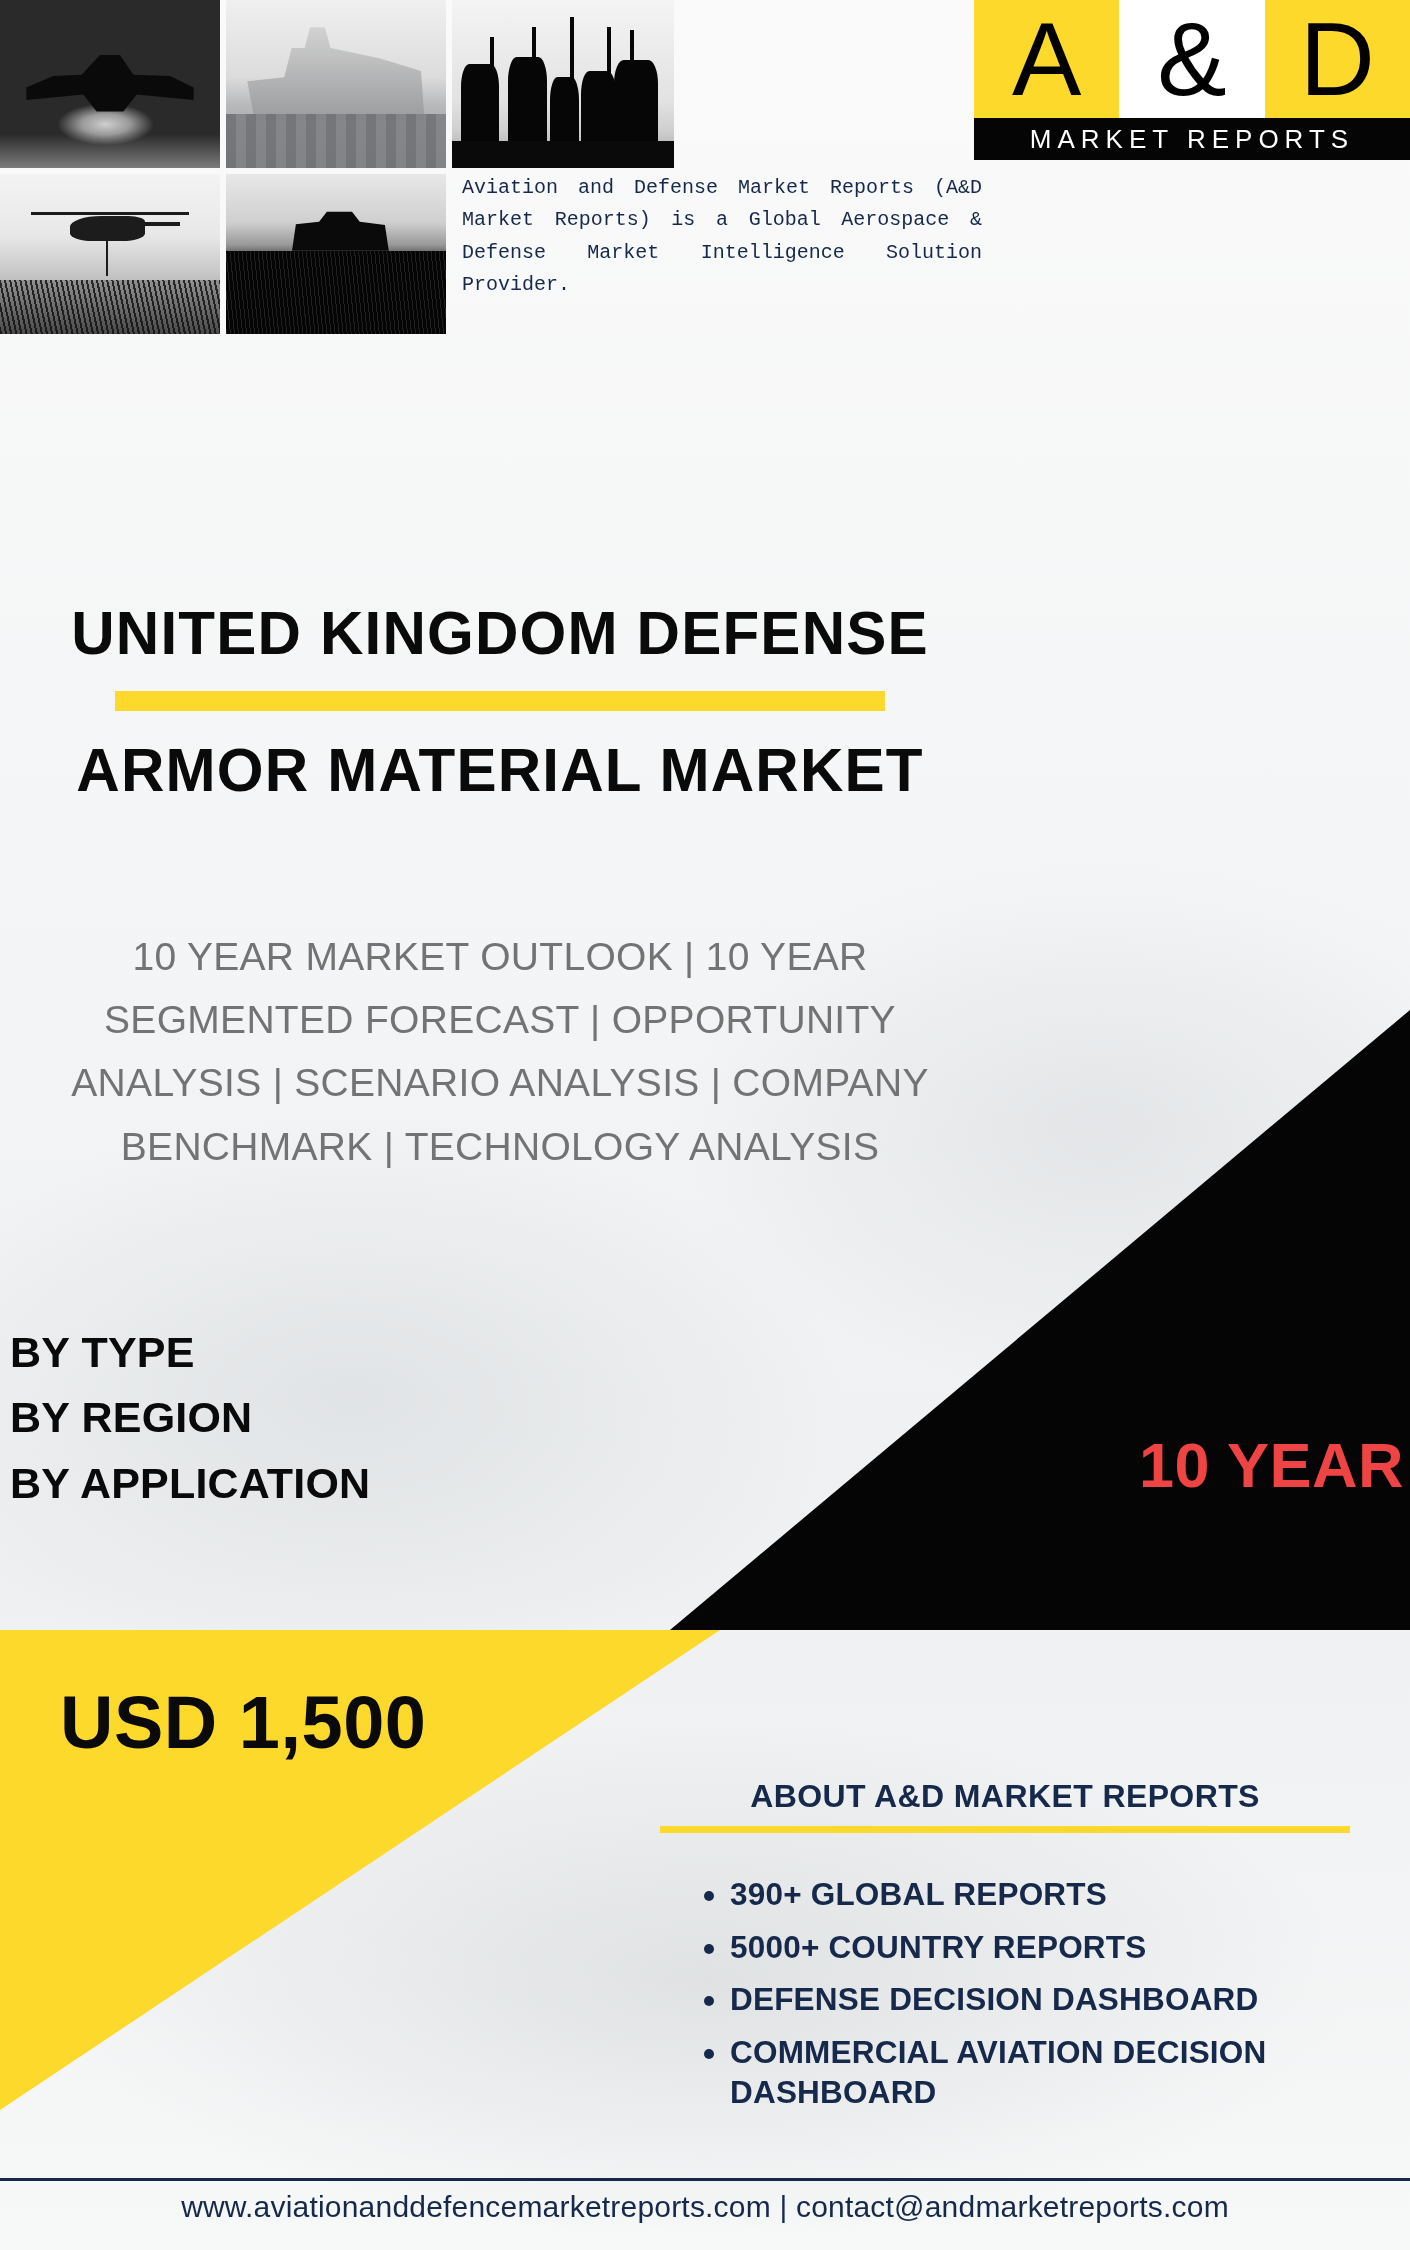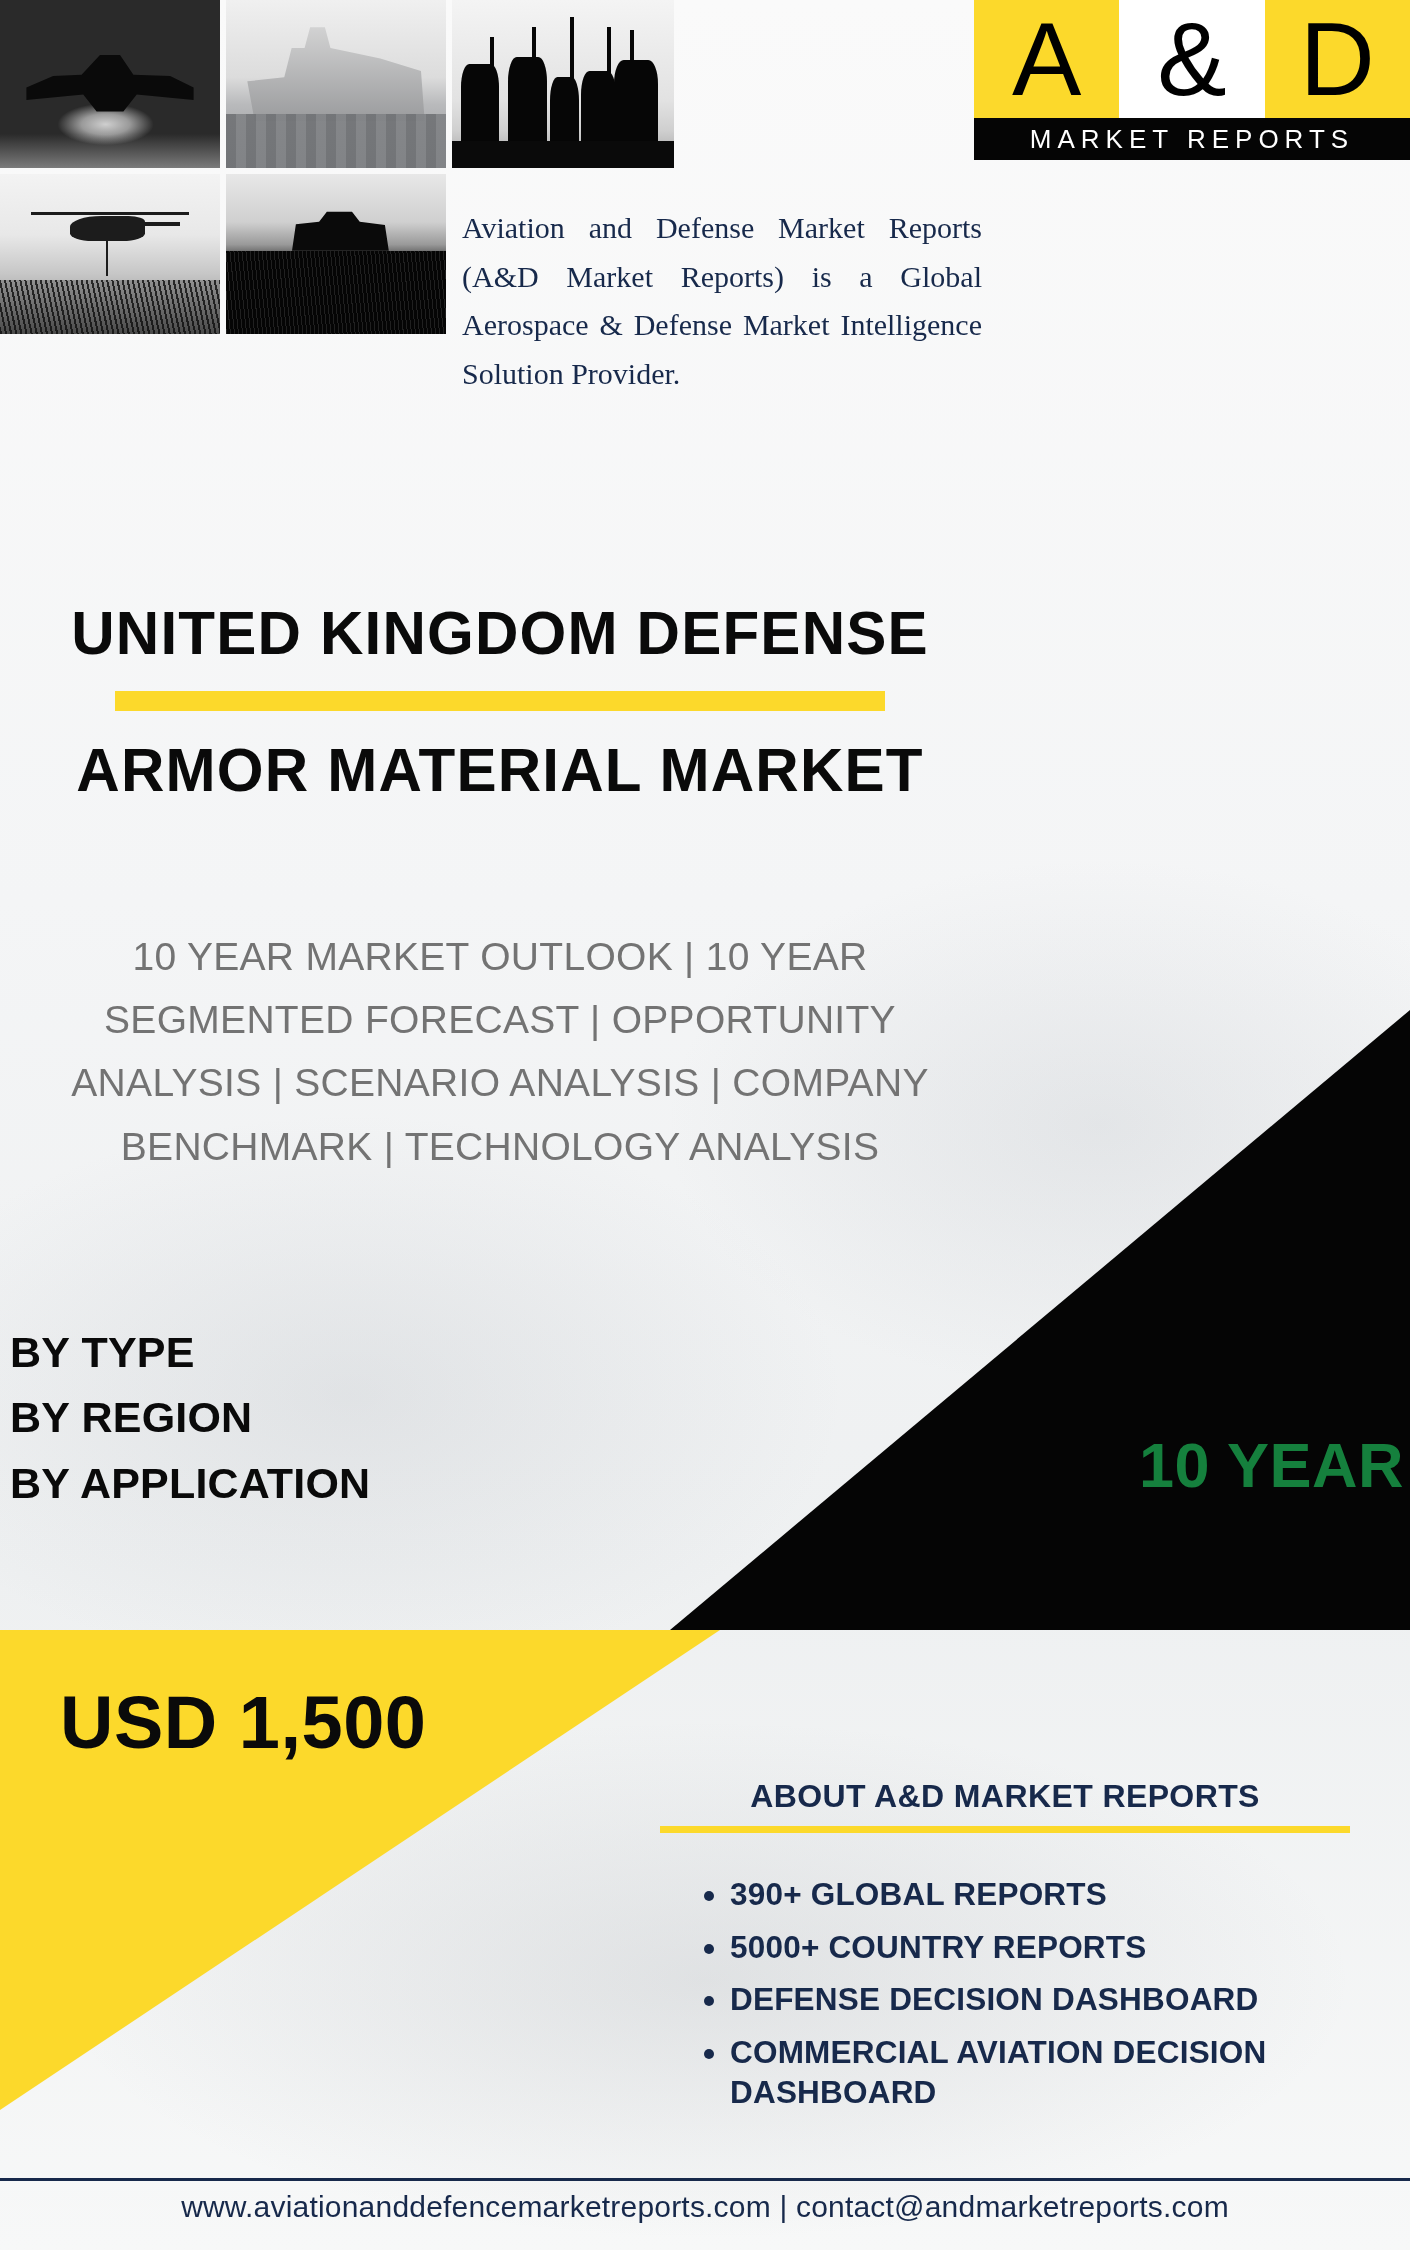--- a/index.html
+++ b/index.html
@@ -144,22 +144,22 @@
   .logo-bar {
     height: 42px; width: 100%; background: #050505;
     display: flex; align-items: center; justify-content: center;
     color: #ffffff; font-size: 26px; letter-spacing: 6px; font-weight: 400;
   }
 
   
   .intro {
     position: absolute; left: 462px; top: 172px; width: 520px;
     color: #17294b;
-    font-size: 30px; line-height: 1.62; text-align: justify;
-    font-family: Liberation Serif, serif; font-weight: 400; margin-top: 32px;
+    font-size: 20px; line-height: 1.62; text-align: justify;
+    font-family: Liberation Mono, monospace; font-weight: 400;
   }
 
   
   .title-wrap { position: absolute; left: 0; top: 600px; width: 1000px; }
   .title-line {
     font-family: "Liberation Sans", sans-serif;
     font-weight: 700; font-size: 62px; letter-spacing: 1.2px;
     color: #0a0a0a; text-align: center; line-height: 1.08;
     transform: scaleX(0.97); transform-origin: center;
   }
@@ -178,21 +178,21 @@
 
   
   .black-diag {
     position: absolute; left: 0; top: 0; width: 1410px; height: 2250px;
     background: #050505;
     clip-path: polygon(1410px 1010px, 1410px 1630px, 670px 1630px);
     pointer-events: none;
   }
   .forecast {
     position: absolute; right: 6px; top: 1430px; width: 520px;
-    text-align: right; color: #15803d;
+    text-align: right; color: #ef4444;
     font-weight: 700; font-size: 63px; line-height: 1.14; letter-spacing: .5px;
   }
 
   
   .by-list {
     position: absolute; left: 10px; top: 1320px; width: 620px;
     color: #0a0a0a; font-weight: 700; font-size: 43px; line-height: 1.52;
     letter-spacing: .2px;
   }
 

